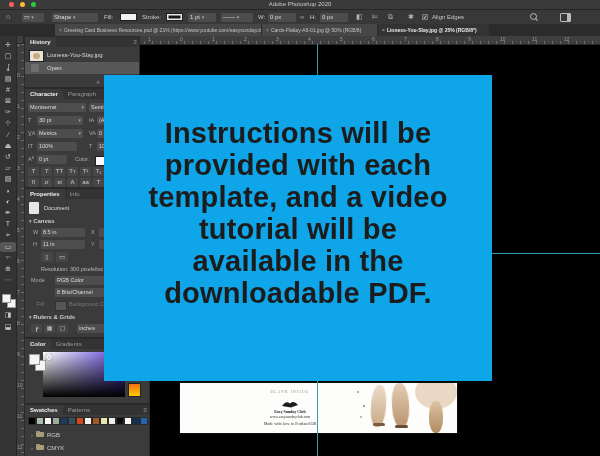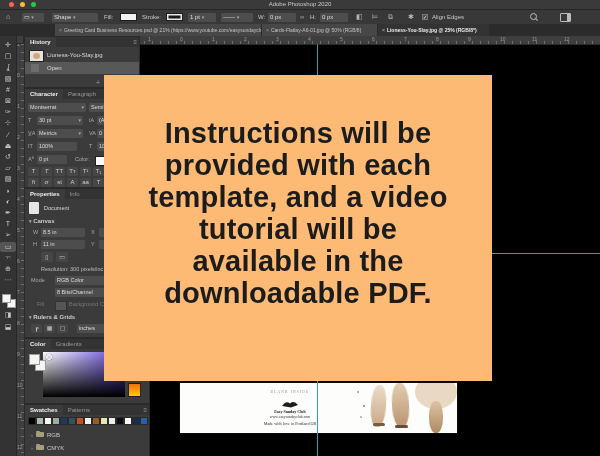--- a/index.html
+++ b/index.html
@@ -329,21 +329,21 @@
         <span class="sw" style="left: 107px; top: 12px; background: rgb(20, 48, 78);"></span>
         <span class="sw" style="left: 115px; top: 12px; background: rgb(34, 99, 174);"></span>
       </div>
     <div id="swatch-groups">
         <div class="group" style="top: 24px;"><span class="chev">›</span><span class="folder"></span><span>RGB</span></div>
         <div class="group" style="top: 37px;"><span class="chev">›</span><span class="folder"></span><span>CMYK</span></div>
         <div class="group" style="top: 50px;"></div>
       </div>
   </div>
 
-  <div class="abs" id="card" style="background: #fdba74;">
+  <div class="abs" id="card" style="background: #0ea5e9;">
     <div id="card-text">Instructions will be
 provided with each
 template, and a video
 tutorial will be
 available in the
 downloadable PDF.</div>
   </div>
 
 </div>
 

